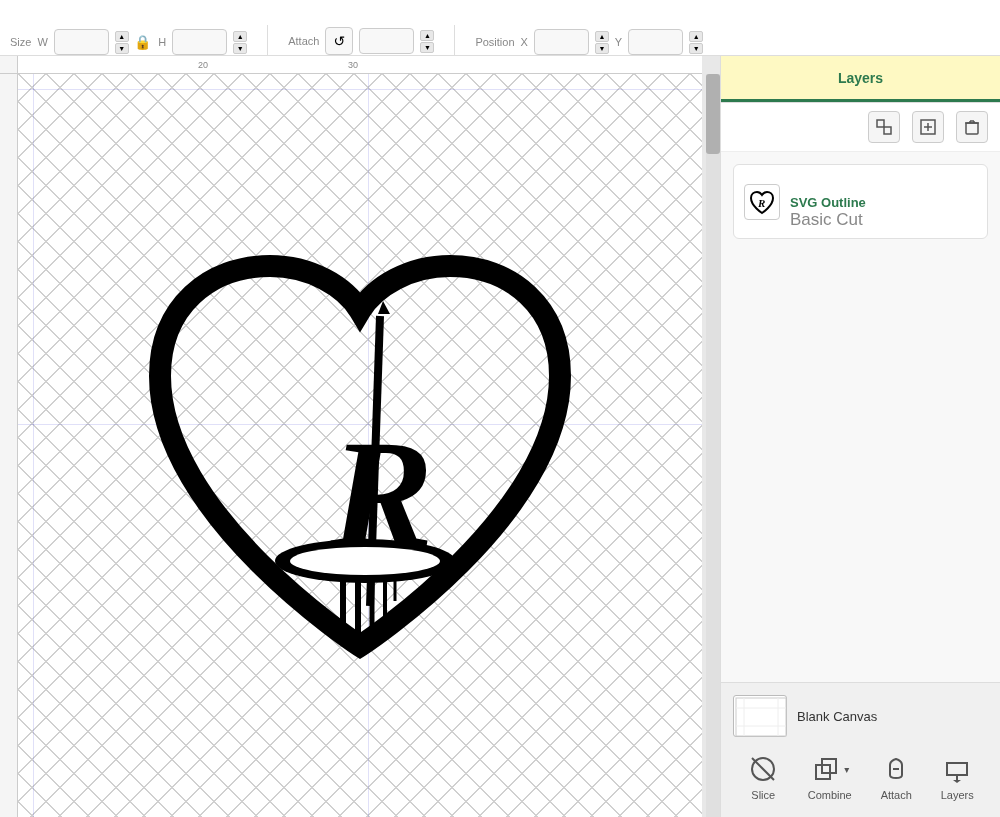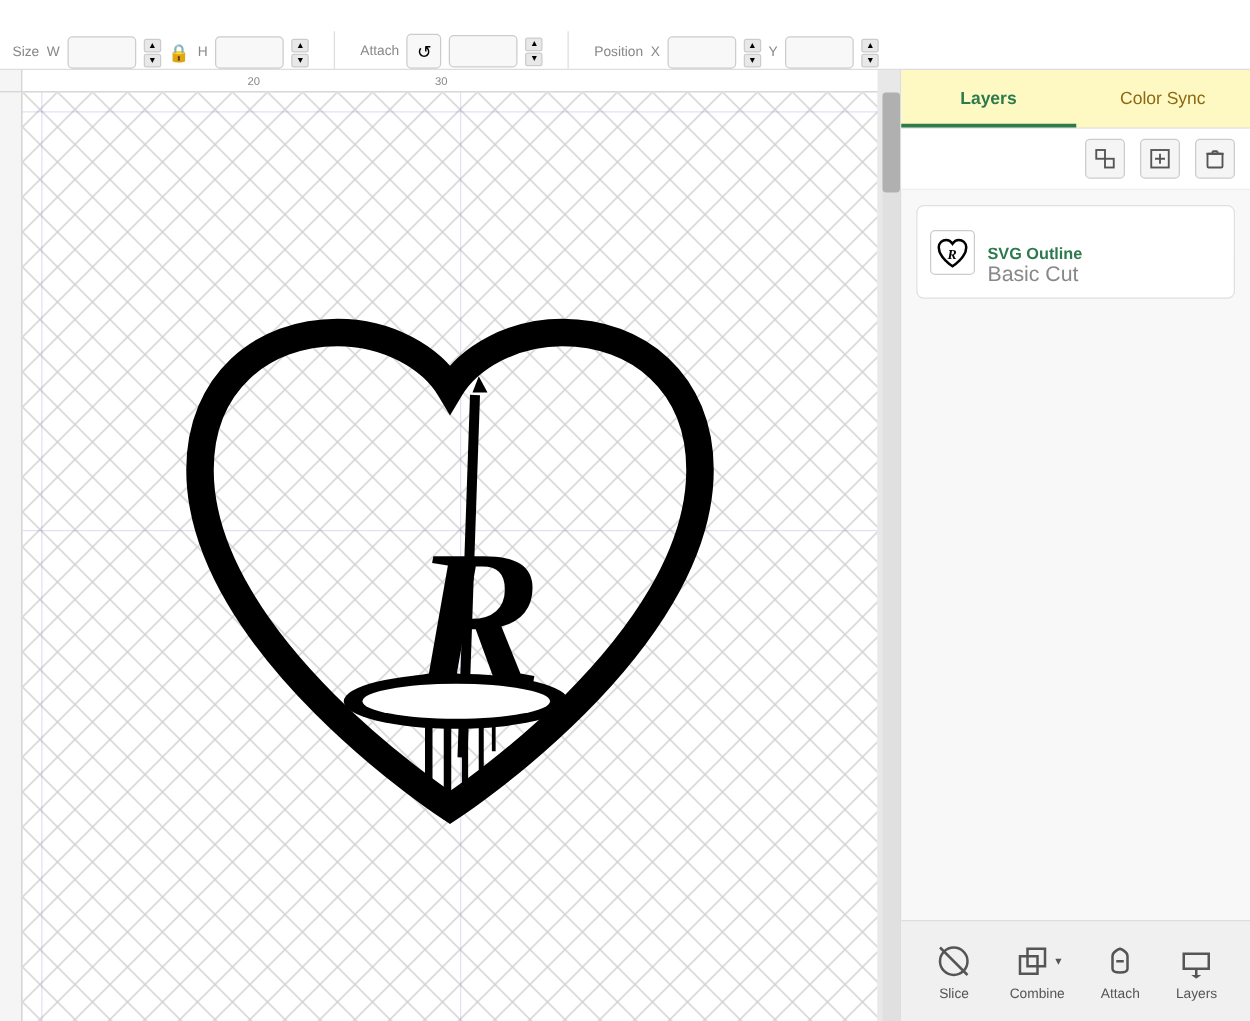--- a/index.html
+++ b/index.html
@@ -451,23 +451,20 @@
       <div class="scrollbar-thumb"></div>
     </div>
   </div>
 
   <div class="right-panel">
 
     <div class="tabs">
       <div class="tab active">
         <span>Layers</span>
       </div>
-      <div class="tab inactive">
-        <span>Color Sync</span>
-      </div>
     </div>
 
     <div class="panel-icons">
       <div class="panel-icon-btn">
         <svg width="18" height="18" viewBox="0 0 18 18">
             <rect x="2" y="2" width="7" height="7" fill="none" stroke="#555" stroke-width="1.5"></rect>
             <rect x="9" y="9" width="7" height="7" fill="none" stroke="#555" stroke-width="1.5"></rect>
           </svg>
       </div>
       <div class="panel-icon-btn">
@@ -498,20 +495,32 @@
         </div>
         <div class="layer-info">
           <div class="layer-name">SVG Outline</div>
           <div class="layer-type">Basic Cut</div>
         </div>
       </div>
     </div>
 
     <div class="bottom-section">
 
+      <div class="blank-canvas-row">
+        <div class="blank-canvas-thumb">
+          <svg width="54" height="42" viewBox="0 0 54 42">
+            <rect x="2" y="2" width="50" height="38" fill="white" stroke="#ccc" stroke-width="1"></rect>
+            <line x1="10" y1="2" x2="10" y2="40" stroke="#eee" stroke-width="1"></line>
+            <line x1="44" y1="2" x2="44" y2="40" stroke="#eee" stroke-width="1"></line>
+            <line x1="2" y1="12" x2="52" y2="12" stroke="#eee" stroke-width="1"></line>
+            <line x1="2" y1="30" x2="52" y2="30" stroke="#eee" stroke-width="1"></line>
+          </svg>
+        </div>
+        <span class="blank-canvas-label">Blank Canvas</span>
+      </div>
 
       <div class="bottom-actions">
         <div class="action-btn">
           <div class="action-btn-icon">
             <svg width="28" height="28" viewBox="0 0 28 28">
                 <circle cx="14" cy="14" r="11" fill="none" stroke="#555" stroke-width="2"></circle>
                 <line x1="3" y1="3" x2="25" y2="25" stroke="#555" stroke-width="2"></line>
               </svg>
           </div>
           <span class="action-btn-label">Slice</span>

